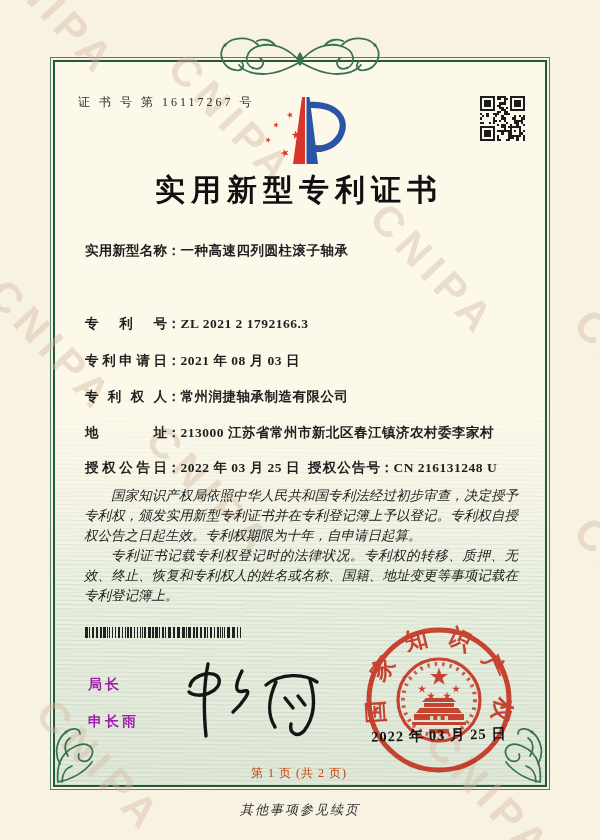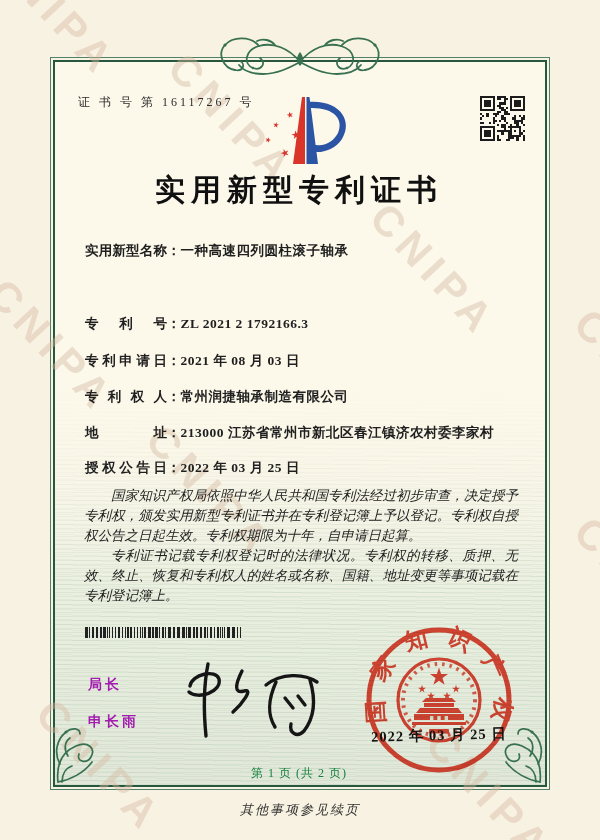--- a/index.html
+++ b/index.html
@@ -68,21 +68,21 @@
     font-family:"Liberation Sans","DejaVu Sans",sans-serif;color:#a21caf;}
   .officer-title{top:676px;}
   .officer-name{top:701px;margin-top:12px;}
   .signature{left:170px;top:650px;}
   .seal{left:364px;top:625px;z-index:6;mix-blend-mode:multiply;opacity:0.93;}
   .seal-date{
     left:359px;top:726px;width:160px;text-align:center;z-index:7;
     font-size:14.5px;font-weight:600;color:#141414;letter-spacing:1px;
     transform:rotate(-1.5deg);
   }
-  .page-info{left:50px;top:765px;width:498px;text-align:center;font-size:12px;letter-spacing:1px;color:#15803d;}
+  .page-info{left:50px;top:765px;width:498px;text-align:center;font-size:12px;letter-spacing:1px;color:#c2410c;}
   .bottom-note{
     left:0;top:801px;width:600px;text-align:center;font-size:13px;
     font-style:italic;letter-spacing:2px;color:#333;
   }
   .ornament{position:absolute;z-index:4;}
 </style>
 </head>
 <body>
 
 <div class="page">
@@ -298,20 +298,23 @@
     <span class="flabel">专利申请日</span><span class="fcolon">：</span><span class="fvalue">2021 年 08 月 03 日</span>
   </div>
   <div class="abs frow" style="top:388px">
     <span class="flabel">专利权人</span><span class="fcolon">：</span><span class="fvalue">常州润捷轴承制造有限公司</span>
   </div>
   <div class="abs frow" style="top:424px">
     <span class="flabel">地址</span><span class="fcolon">：</span><span class="fvalue">213000 江苏省常州市新北区春江镇济农村委李家村</span>
   </div>
   <div class="abs frow" style="top:459px;position:absolute">
     <span class="flabel">授权公告日</span><span class="fcolon">：</span><span class="fvalue">2022 年 03 月 25 日</span>
+    <span class="fgroup2">
+      <span class="flabel2">授权公告号</span><span class="fcolon">：</span><span class="fvalue">CN 216131248 U</span>
+    </span>
   </div>
 
   <div class="abs body-text">
     <p>国家知识产权局依照中华人民共和国专利法经过初步审查，决定授予专利权，颁发实用新型专利证书并在专利登记簿上予以登记。专利权自授权公告之日起生效。专利权期限为十年，自申请日起算。</p>
     <p>专利证书记载专利权登记时的法律状况。专利权的转移、质押、无效、终止、恢复和专利权人的姓名或名称、国籍、地址变更等事项记载在专利登记簿上。</p>
   </div>
 
   <svg class="abs barcode" id="barcode-svg" width="158" height="11" viewBox="0 0 158 11" style="shape-rendering:crispEdges">
       <rect x="0" y="0" width="3" height="11" fill="#222"></rect>
       <rect x="4" y="0" width="1" height="11" fill="#222"></rect>

